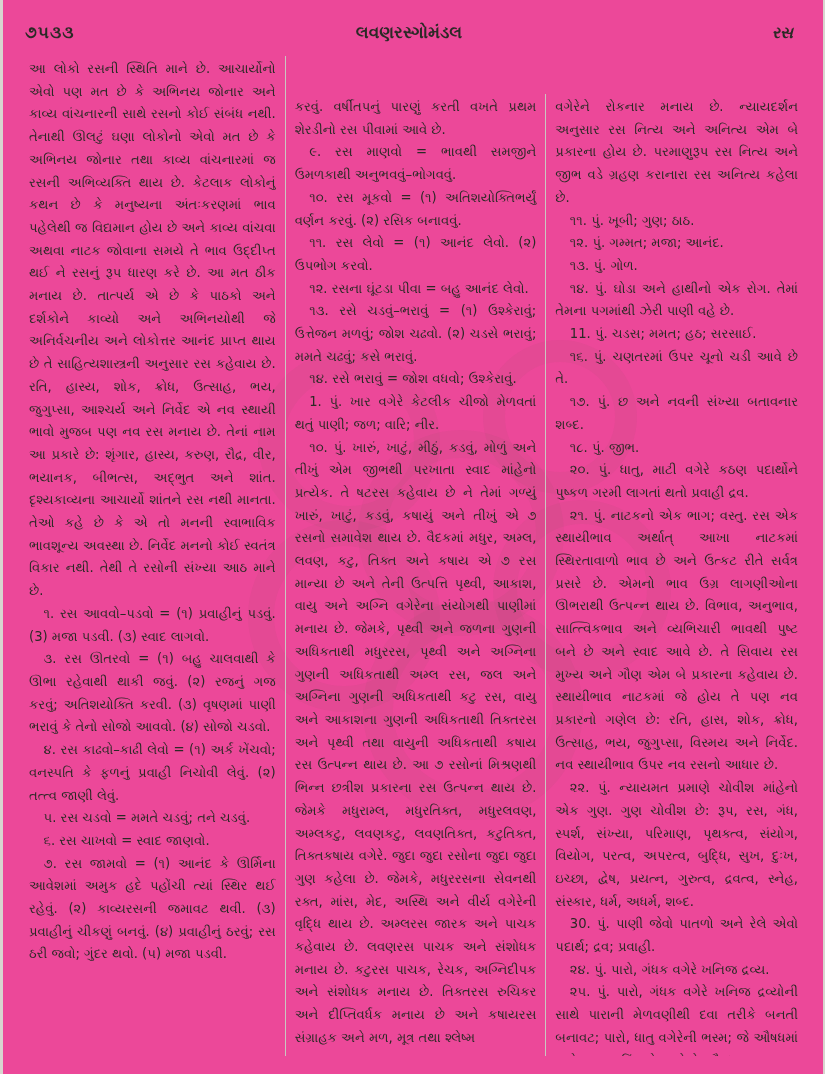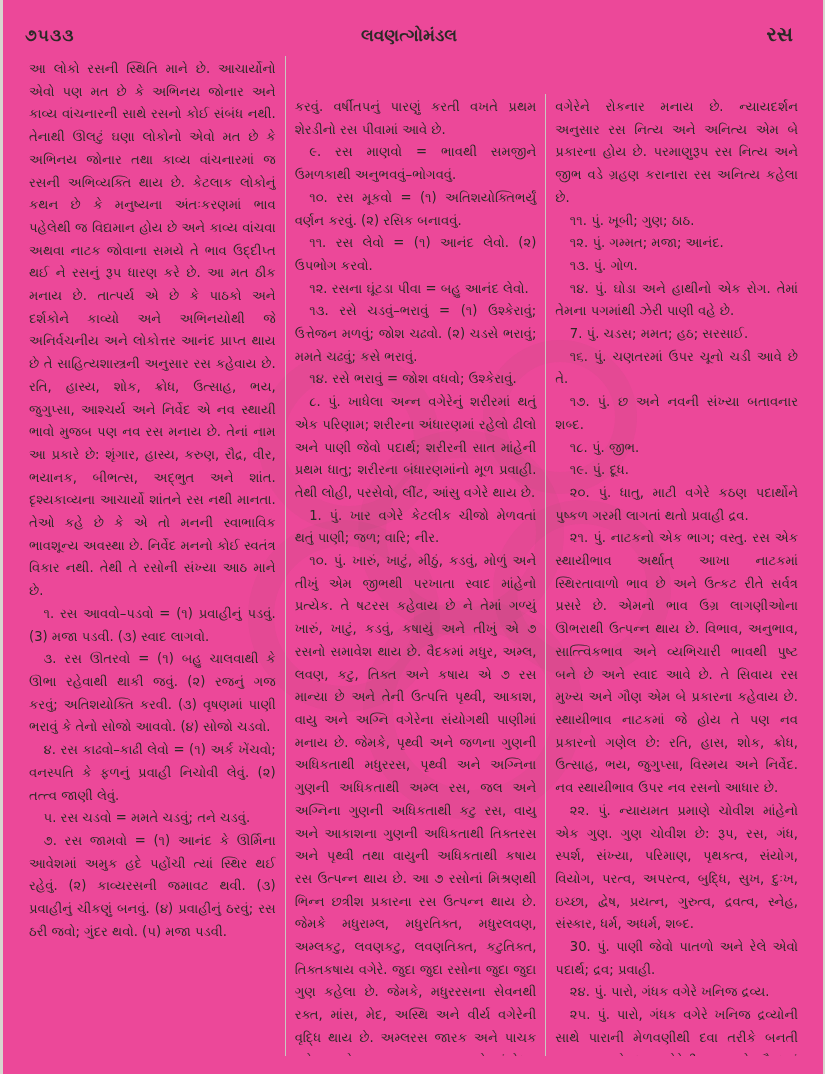--- a/index.html
+++ b/index.html
@@ -30,21 +30,21 @@
   .wm6 { left: 480px; top: 340px; width: 110px; height: 110px; border-width: 22px; }
 
   .header {
     position: relative; z-index: 2;
     display: flex; align-items: baseline;
     font-weight: bold;
     height: 34px;
   }
   .header .pageno { width: 160px; font-size: 17px; letter-spacing: 1px; }
   .header .title  { flex: 1; text-align: center; font-size: 17px; }
-  .header .hword  { width: 160px; text-align: right; font-size: 20px; padding-right: 14px; }
+  .header .hword  { width: 160px; text-align: right; font-size: 16px; padding-right: 14px; font-style: italic; }
 
   .columns {
     position: relative; z-index: 1;
     display: grid;
     grid-template-columns: 1fr 1fr 1fr;
     height: 1000px;
     overflow: hidden;
   }
   .col {
     box-sizing: border-box;
@@ -66,56 +66,55 @@
 
   <div class="wm wm1"></div>
   <div class="wm wm2"></div>
   <div class="wm wm3"></div>
   <div class="wm wm4"></div>
   <div class="wm wm5"></div>
   <div class="wm wm6"></div>
 
   <div class="header">
     <span class="pageno">૭૫૩૩</span>
-    <span class="title">લવણત્ગોમંડલ</span>
+    <span class="title">લવણરસ્ગોમંડલ</span>
     <span class="hword">રસ</span>
   </div>
 
   <div class="columns">
     <div class="col col-1">
         <p class="para flow">આ લોકો રસની સ્થિતિ માને છે. આચાર્યોનો એવો પણ મત છે કે અભિનય જોનાર અને કાવ્ય વાંચનારની સાથે રસનો કોઈ સંબંધ નથી. તેનાથી ઊલટું ઘણા લોકોનો એવો મત છે કે અભિનય જોનાર તથા કાવ્ય વાંચનારમાં જ રસની અભિવ્યક્તિ થાય છે. કેટલાક લોકોનું કથન છે કે મનુષ્યના અંતઃકરણમાં ભાવ પહેલેથી જ વિદ્યમાન હોય છે અને કાવ્ય વાંચવા અથવા નાટક જોવાના સમયે તે ભાવ ઉદ્દીપ્ત થઈ ને રસનું રૂપ ધારણ કરે છે. આ મત ઠીક મનાય છે. તાત્પર્ય એ છે કે પાઠકો અને દર્શકોને કાવ્યો અને અભિનયોથી જે અનિર્વચનીય અને લોકોત્તર આનંદ પ્રાપ્ત થાય છે તે સાહિત્યશાસ્ત્રની અનુસાર રસ કહેવાય છે. રતિ, હાસ્ય, શોક, ક્રોધ, ઉત્સાહ, ભય, જુગુપ્સા, આશ્ચર્ય અને નિર્વેદ એ નવ સ્થાયી ભાવો મુજબ પણ નવ રસ મનાય છે. તેનાં નામ આ પ્રકારે છે: શૃંગાર, હાસ્ય, કરુણ, રૌદ્ર, વીર, ભયાનક, બીભત્સ, અદ્ભુત અને શાંત. દૃશ્યકાવ્યના આચાર્યો શાંતને રસ નથી માનતા. તેઓ કહે છે કે એ તો મનની સ્વાભાવિક ભાવશૂન્ય અવસ્થા છે. નિર્વેદ મનનો કોઈ સ્વતંત્ર વિકાર નથી. તેથી તે રસોની સંખ્યા આઠ માને છે.</p>
         <p class="para entry">૧. રસ આવવો–પડવો = (૧) પ્રવાહીનું પડવું. (3) મજા પડવી. (૩) સ્વાદ લાગવો.</p>
         <p class="para entry">૩. રસ ઊતરવો = (૧) બહુ ચાલવાથી કે ઊભા રહેવાથી થાકી જવું. (૨) રજનું ગજ કરવું; અતિશયોક્તિ કરવી. (૩) વૃષણમાં પાણી ભરાવું કે તેનો સોજો આવવો. (૪) સોજો ચડવો.</p>
         <p class="para entry">૪. રસ કાઢવો–કાઢી લેવો = (૧) અર્ક ખેંચવો; વનસ્પતિ કે ફળનું પ્રવાહી નિચોવી લેવું. (૨) તત્ત્વ જાણી લેવું.</p>
         <p class="para entry">૫. રસ ચડવો = મમતે ચડવું; તને ચડવું.</p>
+        <p class="para entry">૬. રસ ચાખવો = સ્વાદ જાણવો.</p>
         <p class="para entry">૭. રસ જામવો = (૧) આનંદ કે ઊર્મિના આવેશમાં અમુક હદે પહોંચી ત્યાં સ્થિર થઈ રહેવું. (૨) કાવ્યરસની જમાવટ થવી. (૩) પ્રવાહીનું ચીકણું બનવું. (૪) પ્રવાહીનું ઠરવું; રસ ઠરી જવો; ગુંદર થવો. (૫) મજા પડવી.</p>
       </div>
     <div class="col col-2">
         <p class="para flow">કરવું. વર્ષીતપનું પારણું કરતી વખતે પ્રથમ શેરડીનો રસ પીવામાં આવે છે.</p>
         <p class="para entry">૯. રસ માણવો = ભાવથી સમજીને ઉમળકાથી અનુભવવું–ભોગવવું.</p>
         <p class="para entry">૧૦. રસ મૂકવો = (૧) અતિશયોક્તિભર્યું વર્ણન કરવું. (૨) રસિક બનાવવું.</p>
         <p class="para entry">૧૧. રસ લેવો = (૧) આનંદ લેવો. (૨) ઉપભોગ કરવો.</p>
         <p class="para entry">૧૨. રસના ઘૂંટડા પીવા = બહુ આનંદ લેવો.</p>
         <p class="para entry">૧૩. રસે ચડવું–ભરાવું = (૧) ઉશ્કેરાવું; ઉત્તેજન મળવું; જોશ ચઢવો. (૨) ચડસે ભરાવું; મમતે ચઢવું; કસે ભરાવું.</p>
         <p class="para entry">૧૪. રસે ભરાવું = જોશ વધવો; ઉશ્કેરાવું.</p>
-        <p class="para entry">૮. પું. ખાધેલા અન્ન વગેરેનું શરીરમાં થતું એક પરિણામ; શરીરના અંધારણમાં રહેલો ઢીલો અને પાણી જેવો પદાર્થ; શરીરની સાત માંહેની પ્રથમ ધાતુ; શરીરના બંધારણમાંનો મૂળ પ્રવાહી. તેથી લોહી, પરસેવો, લીંટ, આંસુ વગેરે થાય છે.</p>
         <p class="para entry">1. પું. ખાર વગેરે કેટલીક ચીજો મેળવતાં થતું પાણી; જળ; વારિ; નીર.</p>
         <p class="para entry">૧૦. પું. ખારું, ખાટું, મીઠું, કડવું, મોળું અને તીખું એમ જીભથી પરખાતા સ્વાદ માંહેનો પ્રત્યેક. તે ષટરસ કહેવાય છે ને તેમાં ગળ્યું ખારું, ખાટું, કડવું, કષાયું અને તીખું એ ૭ રસનો સમાવેશ થાય છે. વૈદકમાં મધુર, અમ્લ, લવણ, કટુ, તિક્ત અને કષાય એ ૭ રસ માન્યા છે અને તેની ઉત્પત્તિ પૃથ્વી, આકાશ, વાયુ અને અગ્નિ વગેરેના સંયોગથી પાણીમાં મનાય છે. જેમકે, પૃથ્વી અને જળના ગુણની અધિકતાથી મધુરરસ, પૃથ્વી અને અગ્નિના ગુણની અધિકતાથી અમ્લ રસ, જલ અને અગ્નિના ગુણની અધિકતાથી કટુ રસ, વાયુ અને આકાશના ગુણની અધિકતાથી તિક્તરસ અને પૃથ્વી તથા વાયુની અધિકતાથી કષાય રસ ઉત્પન્ન થાય છે. આ ૭ રસોનાં મિશ્રણથી ભિન્ન છત્રીશ પ્રકારના રસ ઉત્પન્ન થાય છે. જેમકે મધુરામ્લ, મધુરતિક્ત, મધુરલવણ, અમ્લકટુ, લવણકટુ, લવણતિક્ત, કટુતિક્ત, તિક્તકષાય વગેરે. જુદા જુદા રસોના જુદા જુદા ગુણ કહેલા છે. જેમકે, મધુરરસના સેવનથી રક્ત, માંસ, મેદ, અસ્થિ અને વીર્ય વગેરેની વૃદ્ધિ થાય છે. અમ્લરસ જારક અને પાચક કહેવાય છે. લવણરસ પાચક અને સંશોધક મનાય છે. કટુરસ પાચક, રેચક, અગ્નિદીપક અને સંશોધક મનાય છે. તિક્તરસ રુચિકર અને દીપ્તિવર્ધક મનાય છે અને કષાયરસ સંગ્રાહક અને મળ, મૂત્ર તથા શ્લેષ્મ</p>
       </div>
     <div class="col col-3">
         <p class="para flow">વગેરેને રોકનાર મનાય છે. ન્યાયદર્શન અનુસાર રસ નિત્ય અને અનિત્ય એમ બે પ્રકારના હોય છે. પરમાણુરૂપ રસ નિત્ય અને જીભ વડે ગ્રહણ કરાનારા રસ અનિત્ય કહેલા છે.</p>
         <p class="para entry">૧૧. પું. ખૂબી; ગુણ; ઠાઠ.</p>
         <p class="para entry">૧૨. પું. ગમ્મત; મજા; આનંદ.</p>
         <p class="para entry">૧૩. પું. ગોળ.</p>
         <p class="para entry">૧૪. પું. ઘોડા અને હાથીનો એક રોગ. તેમાં તેમના પગમાંથી ઝેરી પાણી વહે છે.</p>
-        <p class="para entry">7. પું. ચડસ; મમત; હઠ; સરસાઈ.</p>
+        <p class="para entry">11. પું. ચડસ; મમત; હઠ; સરસાઈ.</p>
         <p class="para entry">૧૬. પું. ચણતરમાં ઉપર ચૂનો ચડી આવે છે તે.</p>
         <p class="para entry">૧૭. પું. છ અને નવની સંખ્યા બતાવનાર શબ્દ.</p>
         <p class="para entry">૧૮. પું. જીભ.</p>
-        <p class="para entry">૧૯. પું. દૂધ.</p>
         <p class="para entry">૨૦. પું. ધાતુ, માટી વગેરે કઠણ પદાર્થોને પુષ્કળ ગરમી લાગતાં થતો પ્રવાહી દ્રવ.</p>
         <p class="para entry">૨૧. પું. નાટકનો એક ભાગ; વસ્તુ. રસ એક સ્થાયીભાવ અર્થાત્ આખા નાટકમાં સ્થિરતાવાળો ભાવ છે અને ઉત્કટ રીતે સર્વત્ર પ્રસરે છે. એમનો ભાવ ઉગ્ર લાગણીઓના ઊભરાથી ઉત્પન્ન થાય છે. વિભાવ, અનુભાવ, સાત્ત્વિકભાવ અને વ્યભિચારી ભાવથી પુષ્ટ બને છે અને સ્વાદ આવે છે. તે સિવાય રસ મુખ્ય અને ગૌણ એમ બે પ્રકારના કહેવાય છે. સ્થાયીભાવ નાટકમાં જે હોય તે પણ નવ પ્રકારનો ગણેલ છે: રતિ, હાસ, શોક, ક્રોધ, ઉત્સાહ, ભય, જુગુપ્સા, વિસ્મય અને નિર્વેદ. નવ સ્થાયીભાવ ઉપર નવ રસનો આધાર છે.</p>
         <p class="para entry">૨૨. પું. ન્યાયમત પ્રમાણે ચોવીશ માંહેનો એક ગુણ. ગુણ ચોવીશ છે: રૂપ, રસ, ગંધ, સ્પર્શ, સંખ્યા, પરિમાણ, પૃથક્ત્વ, સંયોગ, વિયોગ, પરત્વ, અપરત્વ, બુદ્ધિ, સુખ, દુઃખ, ઇચ્છા, દ્વેષ, પ્રયત્ન, ગુરુત્વ, દ્રવત્વ, સ્નેહ, સંસ્કાર, ધર્મ, અધર્મ, શબ્દ.</p>
         <p class="para entry">30. પું. પાણી જેવો પાતળો અને રેલે એવો પદાર્થ; દ્રવ; પ્રવાહી.</p>
         <p class="para entry">૨૪. પું. પારો, ગંધક વગેરે ખનિજ દ્રવ્ય.</p>
         <p class="para entry">૨૫. પું. પારો, ગંધક વગેરે ખનિજ દ્રવ્યોની સાથે પારાની મેળવણીથી દવા તરીકે બનતી બનાવટ; પારો, ધાતુ વગેરેની ભસ્મ; જે ઔષધમાં પારો અથવા હિંગળો આવે તે ઔષધ.</p>
       </div>
   </div>
 
 </div>

